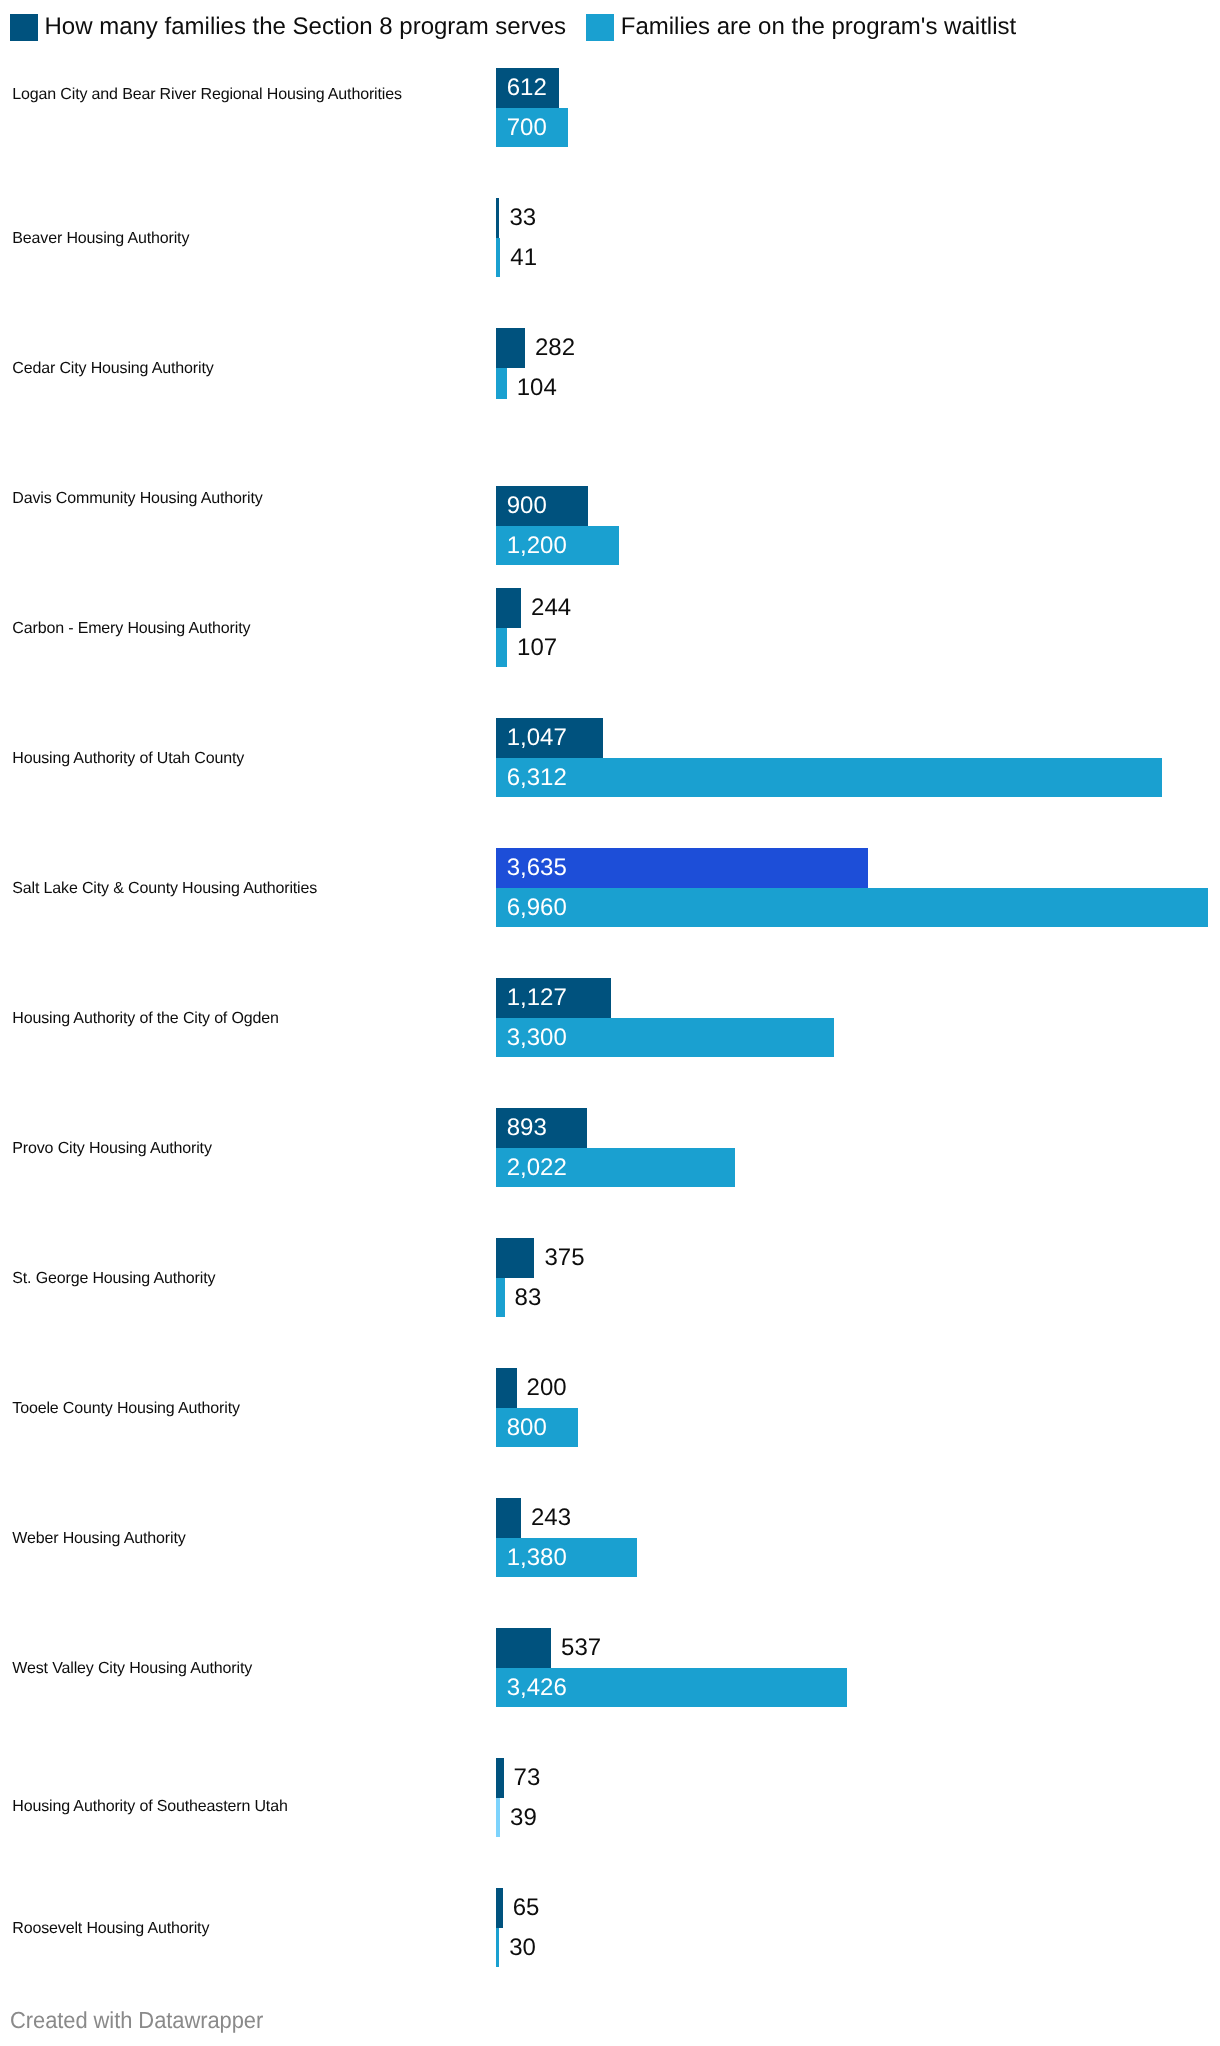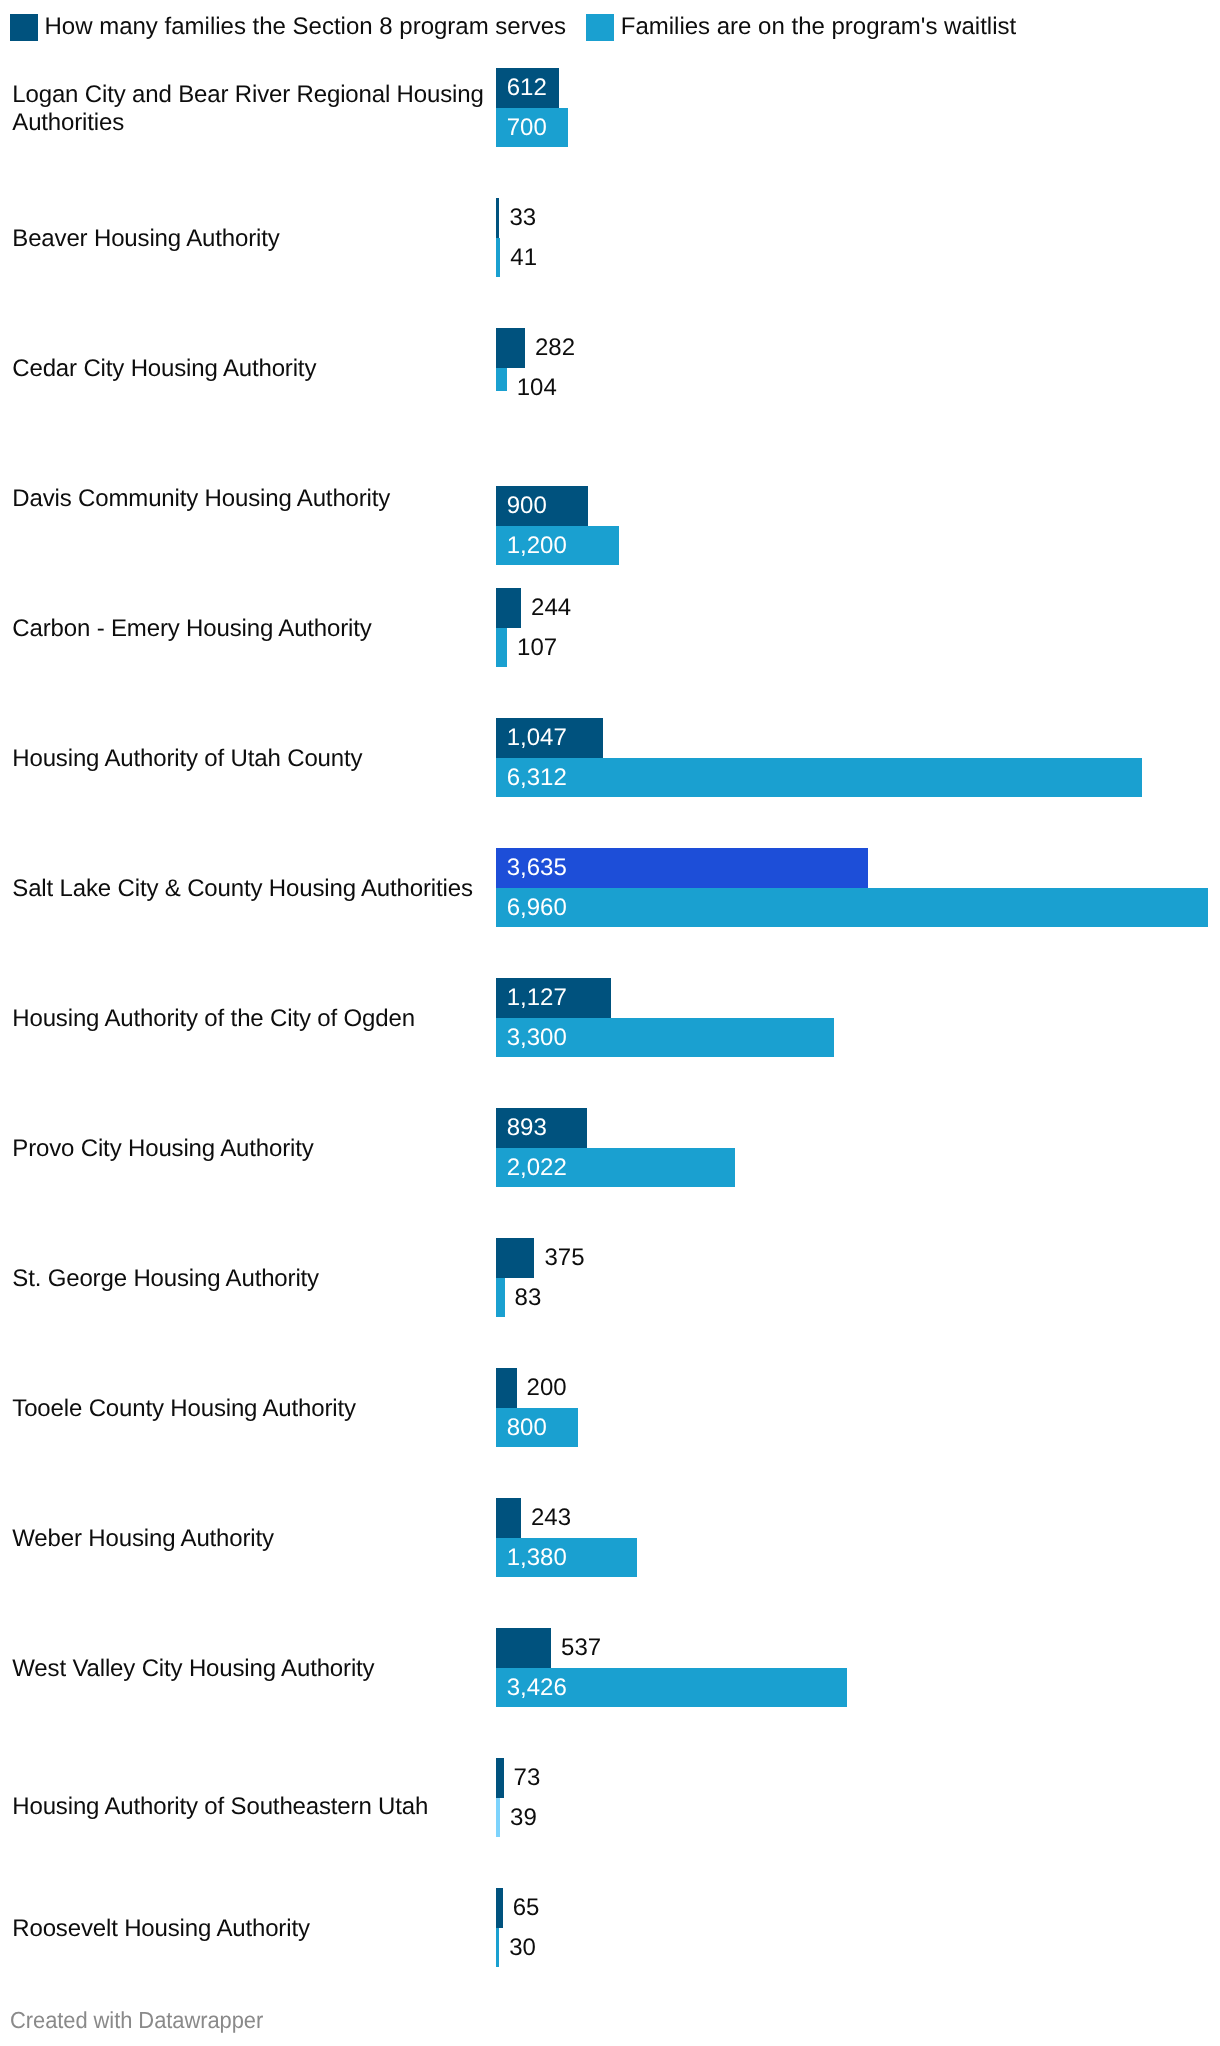--- a/index.html
+++ b/index.html
@@ -14,21 +14,21 @@
   .legend-item{display:flex;align-items:flex-start;}
   .legend-swatch{width:28px;height:27.6px;display:block;flex:0 0 auto;}
   .legend-swatch.s0{background:#00527e;}
   .legend-swatch.s1{background:#1aa0d0;}
   .legend-label{font-size:24px;color:#0d0d0d;line-height:27.6px;margin-left:6.5px;
                 position:relative;top:-1.2px;letter-spacing:0;white-space:nowrap;}
   .legend-gap{width:20.2px;flex:0 0 auto;}
 
   
   .row{position:absolute;left:0;width:1220px;}
-  .row-label{position:absolute;left:12.3px;width:478px;font-size:24px;line-height:28.1px;
+  .row-label{position:absolute;left:12.3px;width:478px;font-size:16px;line-height:28.1px;
              letter-spacing:-0.15px;color:#0d0d0d;}
   .bars{position:absolute;left:496.1px;top:0;}
   .bar{position:relative;height:39.5px;}
   .bar-serves{background:#00527e;}
   .bar-waitlist{background:#1aa0d0;}
   .bar .val{position:absolute;top:0.45px;height:39.5px;line-height:39.5px;
             font-size:24px;white-space:nowrap;}
   .val.inside{left:10.6px;color:#ffffff;}
   .val.outside{left:100%;margin-left:10px;color:#0d0d0d;}
 
@@ -75,21 +75,21 @@
             <span class="val outside">41</span>
           </div>
       </div>
     </div>
     <div class="row" style="top:328px;height:79px">
       <div class="row-label" style="top: 26.8031px;">Cedar City Housing Authority</div>
       <div class="bars">
         <div class="bar bar-serves" style="width: 28.8564px; height: 39.5px; background: rgb(0, 82, 126);">
             <span class="val outside">282</span>
           </div>
-        <div class="bar bar-waitlist" style="width: 10.6421px; height: 23px; background: rgb(26, 160, 208);">
+        <div class="bar bar-waitlist" style="width: 10.6421px; height: 31px; background: rgb(26, 160, 208);">
             <span class="val outside">104</span>
           </div>
       </div>
     </div>
     <div class="row" style="top:458px;height:79px">
       <div class="row-label" style="top: 26.8031px;">Davis Community Housing Authority</div>
       <div class="bars">
         <div class="bar bar-serves" style="width: 92.0948px; height: 39.5px; background: rgb(0, 82, 126); margin-top: 28px;">
             <span class="val inside">900</span>
           </div>
@@ -108,21 +108,21 @@
             <span class="val outside">107</span>
           </div>
       </div>
     </div>
     <div class="row" style="top:718px;height:79px">
       <div class="row-label" style="top: 26.8031px;">Housing Authority of Utah County</div>
       <div class="bars">
         <div class="bar bar-serves" style="width: 107.137px; height: 39.5px; background: rgb(0, 82, 126);">
             <span class="val inside">1,047</span>
           </div>
-        <div class="bar bar-waitlist" style="width: 645.892px; height: 39.5px; background: rgb(26, 160, 208);">
+        <div class="bar bar-waitlist" style="width: 645.892px; height: 39.5px; background: rgb(26, 160, 208); padding-left: 20px;">
             <span class="val inside">6,312</span>
           </div>
       </div>
     </div>
     <div class="row" style="top:848px;height:79px">
       <div class="row-label" style="top: 26.8031px;">Salt Lake City &amp; County Housing Authorities</div>
       <div class="bars">
         <div class="bar bar-serves" style="width: 371.961px; height: 39.5px; background: #1d4ed8;">
             <span class="val inside">3,635</span>
           </div>

